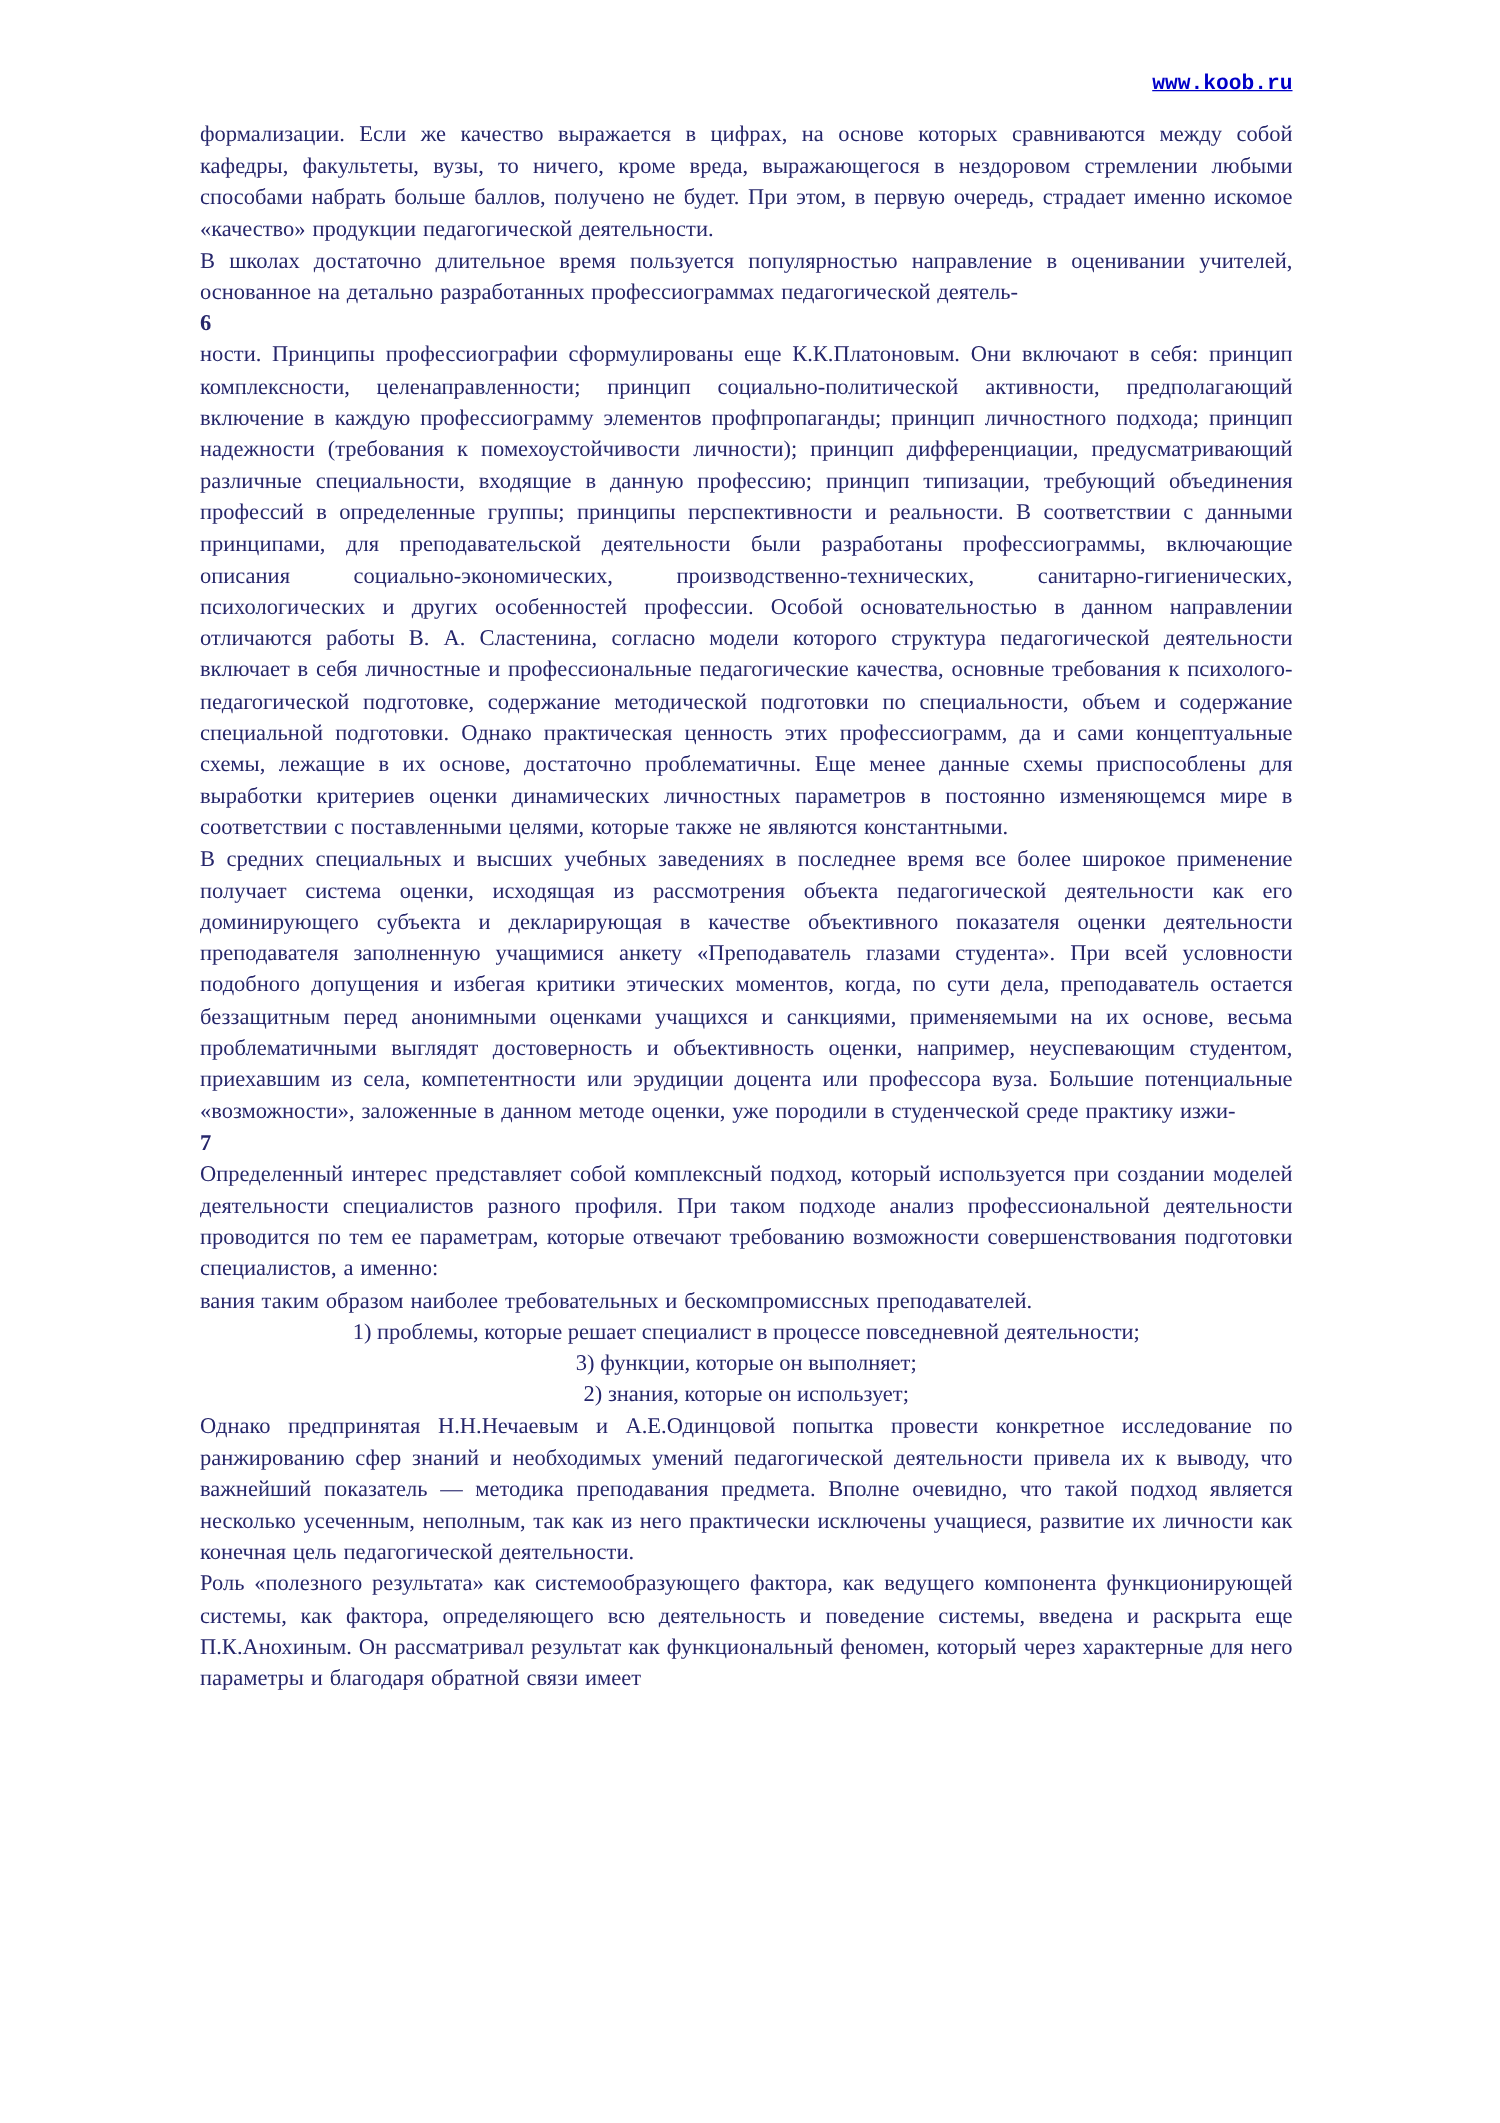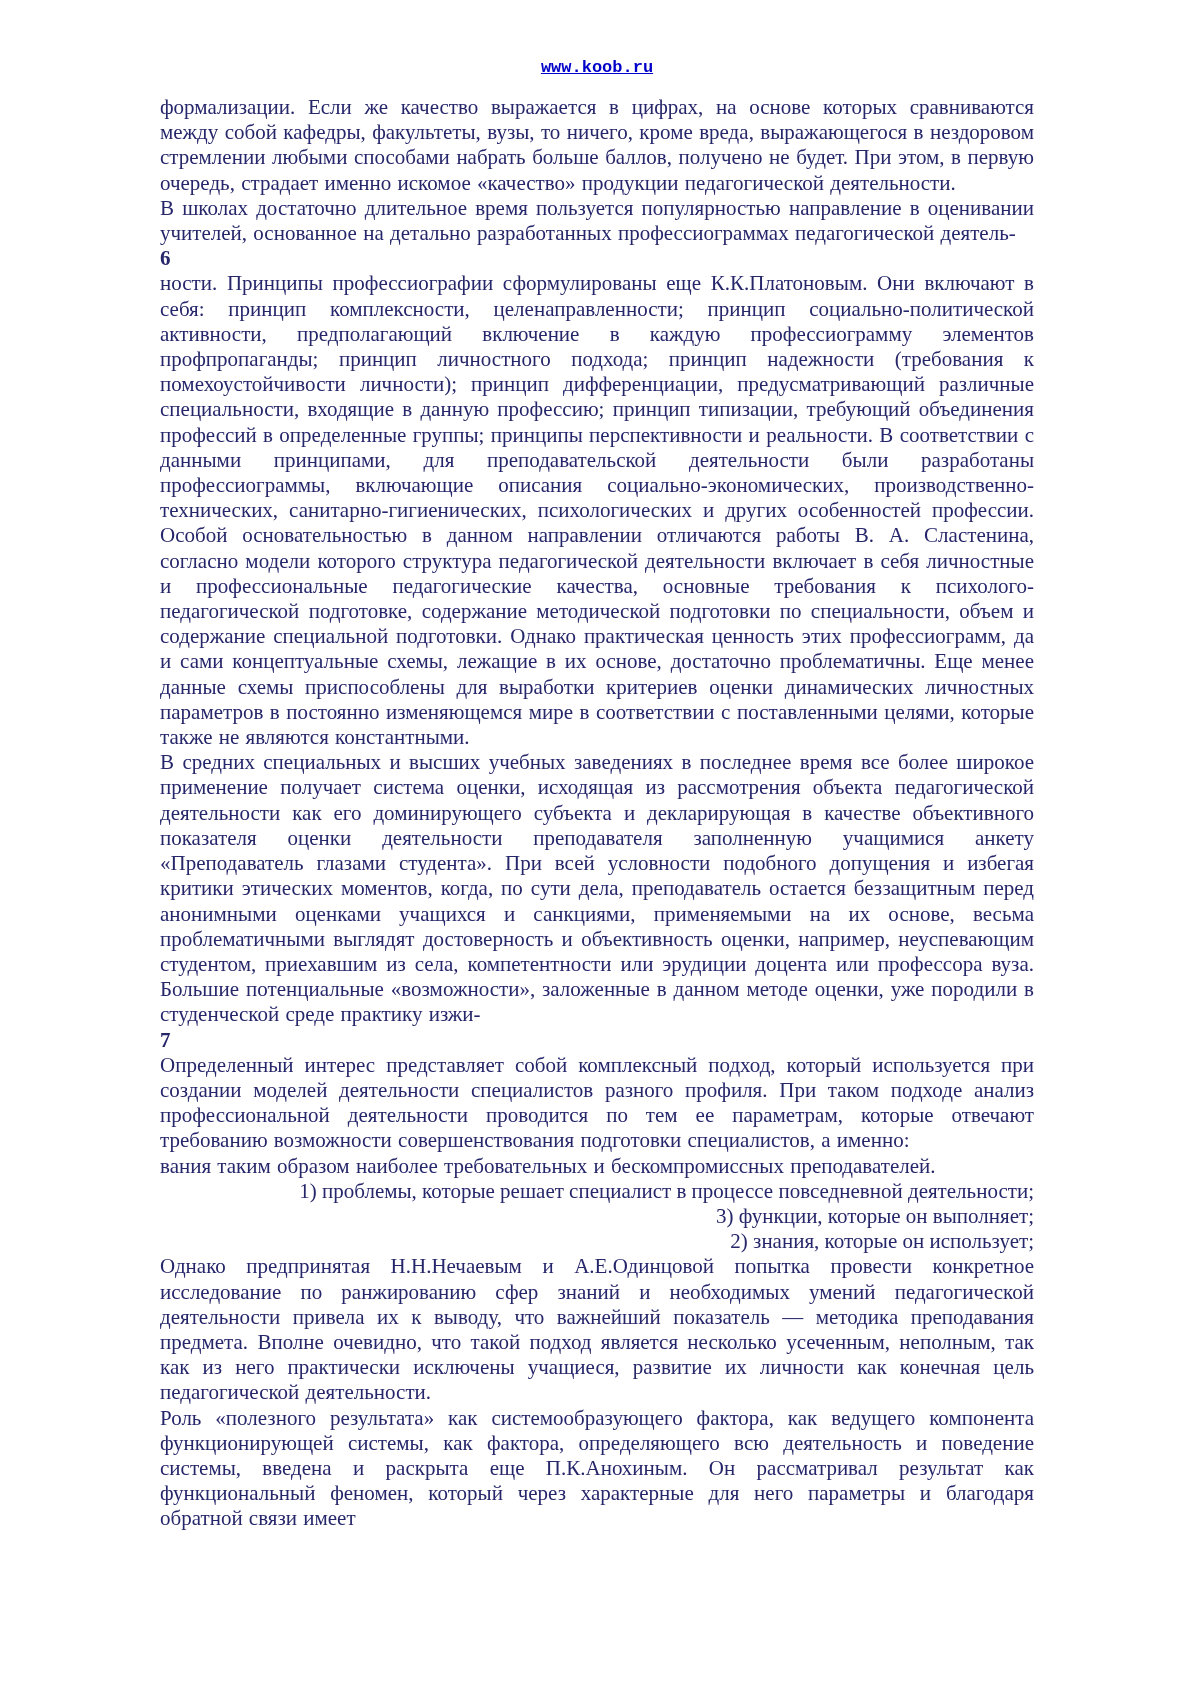--- a/index.html
+++ b/index.html
@@ -10,49 +10,49 @@
   .page {
     position: relative;
     width: 1200px;
     height: 1698px;
     background: #ffffff;
     box-sizing: border-box;
     padding: 58px 166px 40px 160px;
     overflow: hidden;
   }
   .header-row {
-    text-align: center;
+    text-align: right;
     margin-bottom: 18px;
   }
   .koob-link {
     font-family: "Liberation Mono", "DejaVu Sans Mono", monospace;
     font-weight: bold;
     font-size: 17px;
     color: #0000c8;
     text-decoration: underline;
     cursor: pointer;
   }
   .body-text {
     font-family: "Liberation Serif", "DejaVu Serif", serif;
-    font-size: 21px;
+    font-size: 18px;
     line-height: 25.2px;
     color: #26266b;
   }
   .para {
     text-align: justify;
     margin: 0;
     word-spacing: 1px;
   }
   .pagenum {
     font-weight: bold;
     text-align: left;
     margin: 0;
   }
   .list-item {
-    text-align: right;
+    text-align: center;
     margin: 0;
   }
 </style>
 </head>
 <body>
 
 <div class="page">
 
   <div class="header-row">
     <a class="koob-link">www.koob.ru</a>

